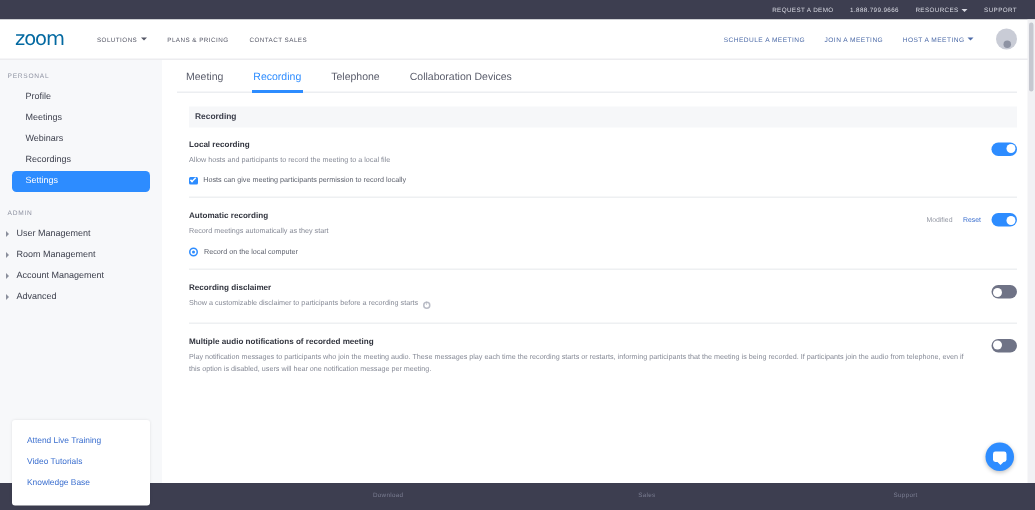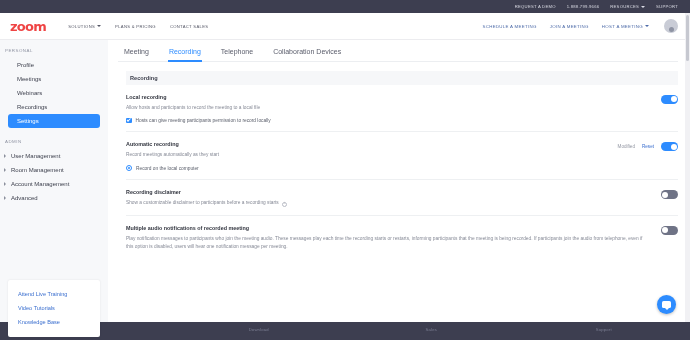--- a/index.html
+++ b/index.html
@@ -26,21 +26,21 @@
     border-left:2px solid transparent;border-right:2px solid transparent;
     border-top:2.4px solid #d9dae3; vertical-align: middle;
   }
 
   
   .mainnav {
     height: 27px; background:#fff; display:flex; align-items:center;
     padding: 0 12px 0 10px; border-bottom:1px solid #ececef; position:relative;
   }
   .logo {
-    font-size: 13px; font-weight: 700; color:#ef4444; letter-spacing:-0.7px;
+    font-size: 13px; font-weight: 400; color:#0369a1; letter-spacing:-0.7px;
     font-family:"DejaVu Sans", sans-serif;
   }
   .nav-left { display:flex; align-items:center; gap:14px; margin-left:22px; }
   .nav-left a {
     color:#555766; font-size:4.2px; letter-spacing:.3px; text-decoration:none; white-space:nowrap;
   }
   .caret-dk {
     display:inline-block;width:0;height:0;margin-left:2px;
     border-left:2px solid transparent;border-right:2px solid transparent;
     border-top:2.4px solid #555766; vertical-align: middle;

